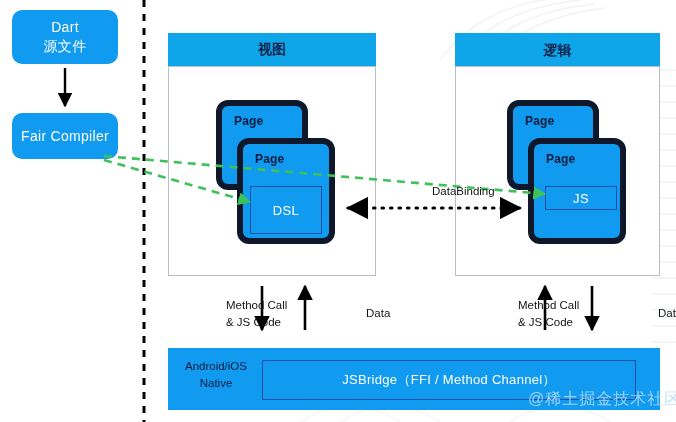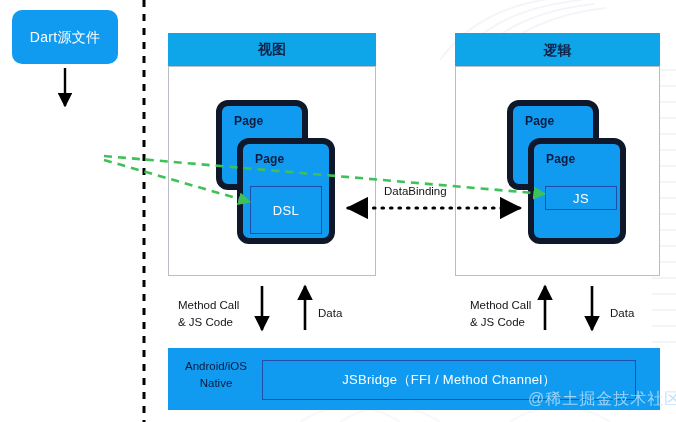--- a/index.html
+++ b/index.html
@@ -23,21 +23,21 @@
     opacity: 0.55;
   }
 
   
   .pill {
     position: absolute;
     background: #119bf0;
     border-radius: 10px;
     color: #ffffff;
     display: flex;
-    flex-direction: row;
+    flex-direction: column;
     align-items: center;
     justify-content: center;
     line-height: 1.35;
     letter-spacing: 0.3px;
   }
   .pill .l1 { font-size: 14px; }
   .pill .l2 { font-size: 14px; }
 
   #dart-source {
     left: 12px; top: 10px; width: 106px; height: 54px;
@@ -109,20 +109,21 @@
   #logic-page-front { left: 528px; top: 138px; width: 98px; height: 106px; }
   #logic-js-box     { left: 545px; top: 186px; width: 72px; height: 24px; }
 
   
   .lbl {
     position: absolute;
     font-size: 11.5px;
     color: #111418;
     line-height: 1.45;
     white-space: pre-line;
+    margin-left: 48px;
   }
   #lbl-databinding { left: 384px; top: 183px; font-size: 11.5px; }
   #lbl-mc-left  { left: 178px; top: 297px; }
   #lbl-data-left { left: 318px; top: 305px; }
   #lbl-mc-right { left: 470px; top: 297px; }
   #lbl-data-right { left: 610px; top: 305px; }
 
   
   #native-bar {
     position: absolute;
@@ -209,20 +210,23 @@
       <path d="M40 22 C 70 2, 110 2, 140 22"></path>
       <path d="M210 22 C 240 2, 280 2, 310 22"></path>
     </g>
   </svg>
 
   <div class="pill" id="dart-source">
     <span class="l1">Dart</span>
     <span class="l2">源文件</span>
   </div>
 
+  <div class="pill" id="fair-compiler">
+    <span class="l1">Fair Compiler</span>
+  </div>
 
   <div class="panel-head" id="head-view">
     <span>视图</span>
   </div>
   <div class="panel" id="panel-view"></div>
 
   <div class="panel-head" id="head-logic">
     <span>逻辑</span>
   </div>
   <div class="panel" id="panel-logic"></div>

